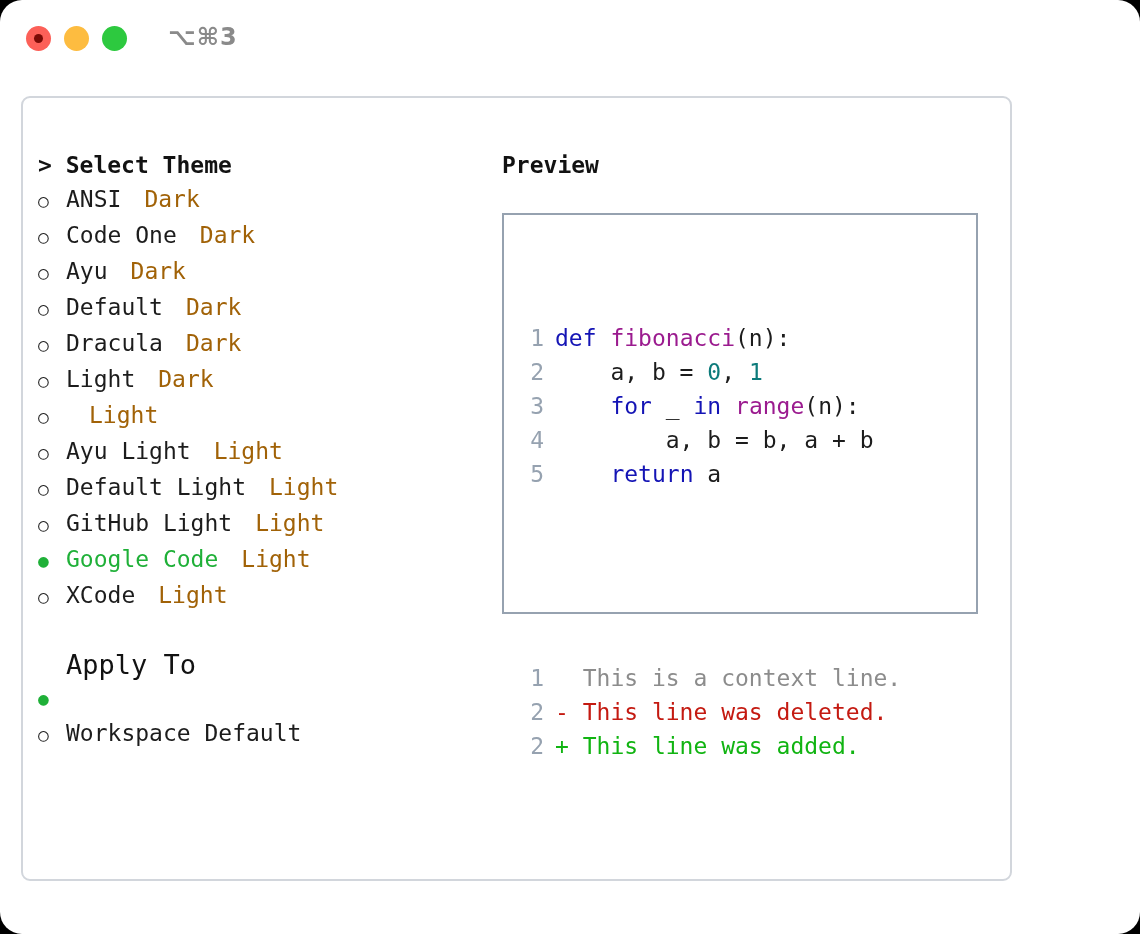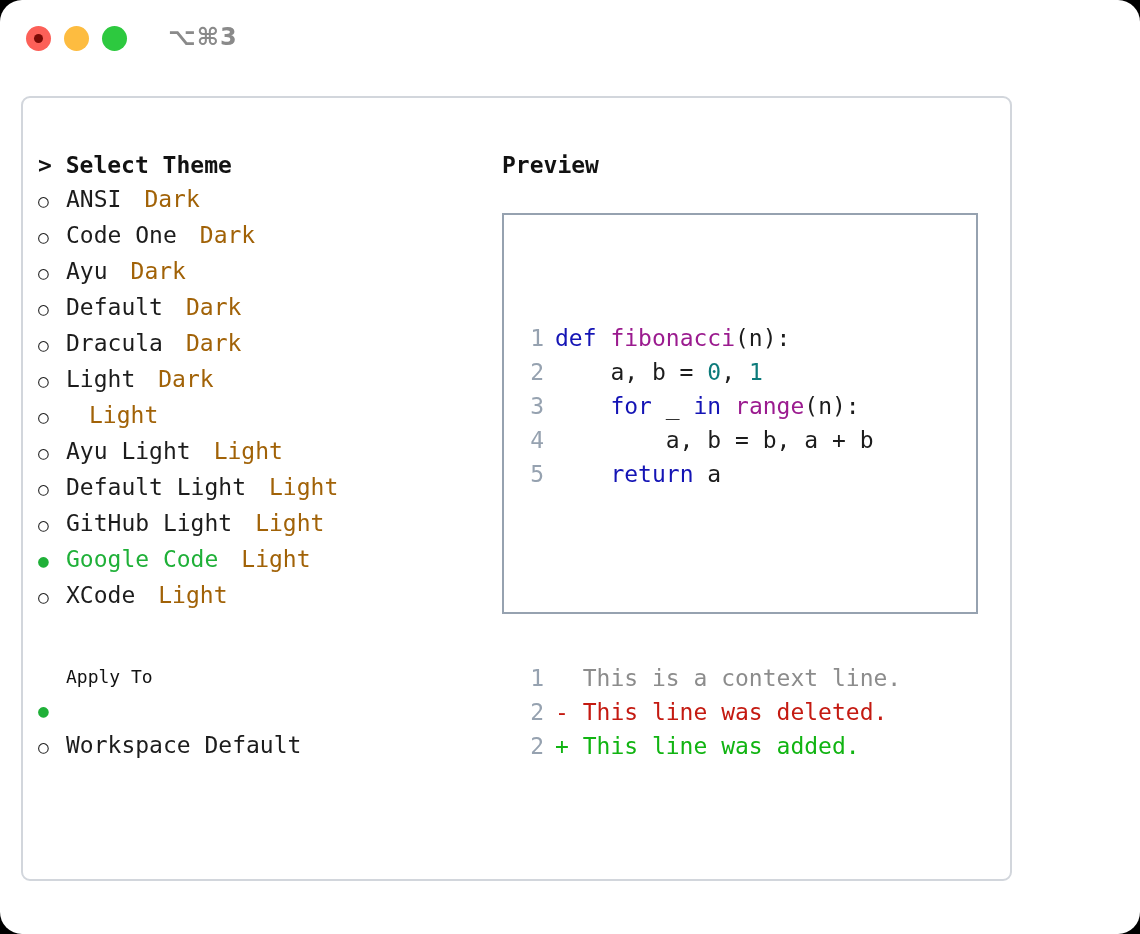--- a/index.html
+++ b/index.html
@@ -105,27 +105,26 @@
   }
 
   .section-header {
     font-size: 23px;
     font-weight: bold;
     color: #121212;
     line-height: 34px;
     white-space: pre;
   }
   .section-header-apply {
-    font-size: 18px;
+    font-size: 27px;
     font-weight: normal;
     color: #121212;
     line-height: 34px;
     white-space: pre;
     padding-left: 28px;
-    margin-top: 12px;
   }
 
   .opt-row {
     display: flex;
     align-items: baseline;
     font-size: 23px;
     line-height: 34px;
     color: #1c1c1c;
     white-space: pre;
   }

